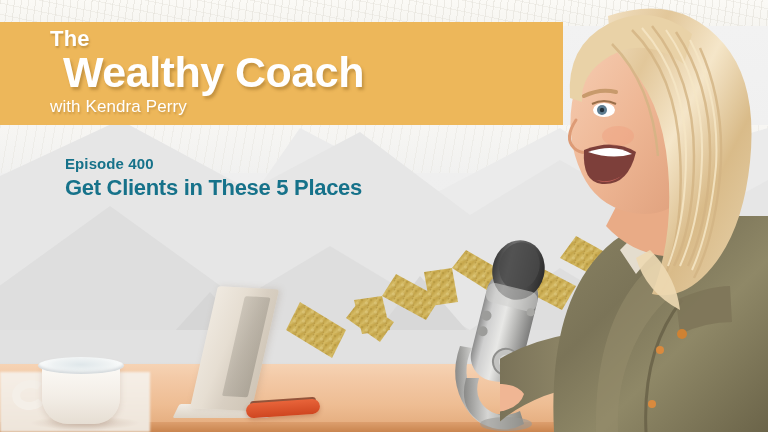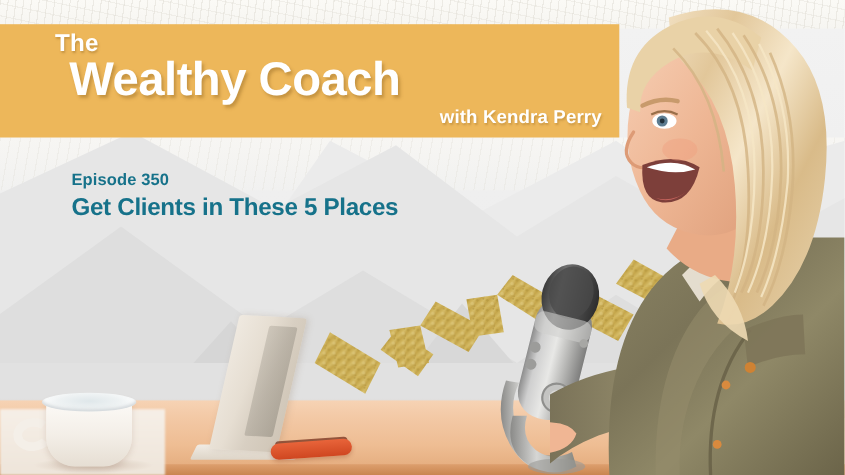--- a/index.html
+++ b/index.html
@@ -136,41 +136,40 @@
   .person svg{ display:block; width:268px; height:432px; }
 
   
   .gold-band{
     position:absolute; left:0; top:22px; width:563px; height:103px;
     background:#edb75a;
   }
 
   .brand{
     position:absolute; left:0; top:22px; width:563px; height:103px;
-    padding:6px 16px 0 50px;
+    padding:6px 4px 0 50px;
     color:#ffffff;
   }
   .brand-the{
     font-size:22px; font-weight:700; letter-spacing:.2px;
     line-height:1;
     margin-bottom:1px;
     text-shadow:1px 2px 2px rgba(120,80,20,.35);
   }
   .brand-main{
     font-size:43px; font-weight:700; letter-spacing:-.5px;
     line-height:1.02;
     text-shadow:2px 3px 3px rgba(120,80,20,.35);
     margin-left:13px;
   }
   .brand-sub{
-    font-size:17px; font-weight:700; letter-spacing:.1px;
+    font-size:17px; font-weight:400; letter-spacing:.1px;
     line-height:1;
     margin-top:3px;
     text-shadow:1px 2px 2px rgba(120,80,20,.3);
-    text-align:right;
   }
 
   
   .ep-block{
     position:absolute; left:65px; top:155px; width:440px;
     color:#16728a;
   }
   .ep-num{
     font-size:15px; font-weight:700; letter-spacing:.1px;
     line-height:1.15;
@@ -379,19 +378,19 @@
 
   <div class="gold-band"></div>
 
   <div class="brand">
     <div class="brand-the">The</div>
     <div class="brand-main">Wealthy Coach</div>
     <div class="brand-sub">with Kendra Perry</div>
   </div>
 
   <div class="ep-block">
-    <div class="ep-num">Episode 350</div>
+    <div class="ep-num">Episode 400</div>
     <div class="ep-title">
       <span class="l1">Get Clients in These 5 Places</span>
     </div>
   </div>
 
 </div>
 
 </body></html>

